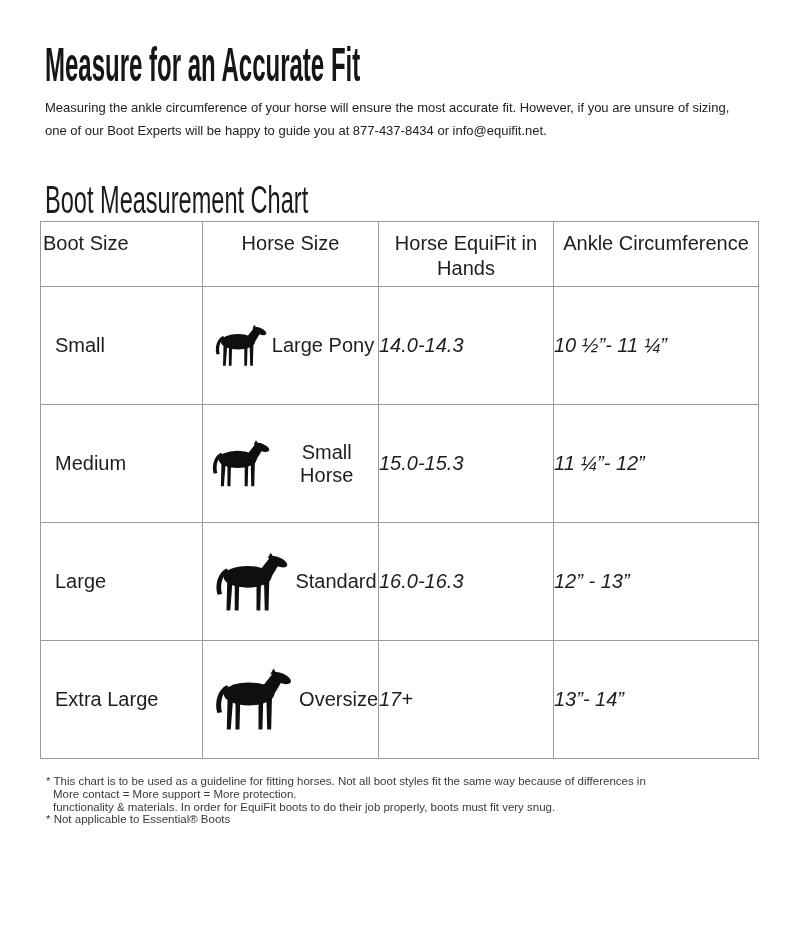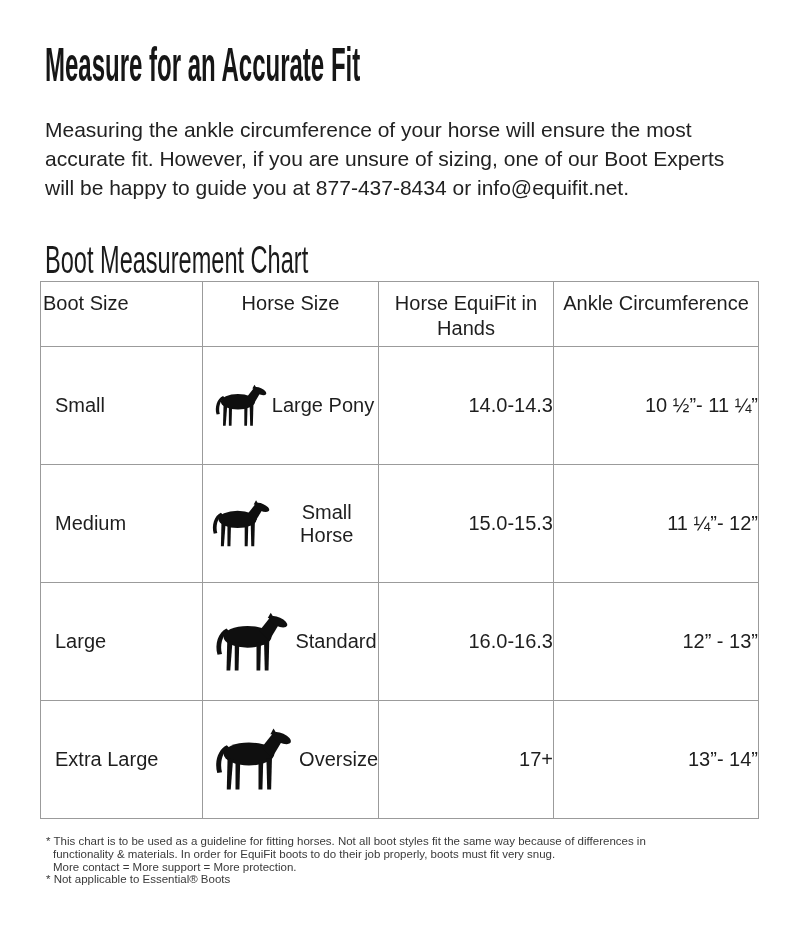--- a/index.html
+++ b/index.html
@@ -6,33 +6,33 @@
   html,body { background:#ffffff; }
   body {
     width:800px; height:941px;
     font-family:"Liberation Sans", sans-serif;
     color:#1e1e1e;
     overflow:hidden;
   }
   .page { width:800px; height:941px; padding:40px 40px 0 40px; }
 
   
-  .title-row { margin-left:5px; height:50px; margin-bottom:25px; }
+  .title-row { margin-left:5px; height:50px; margin-bottom:6px; }
   .condensed-bold {
     display:inline-block;
     font-size:48px; font-weight:700; line-height:50px;
     white-space:nowrap;
     transform:scaleX(0.50); transform-origin:left center;
     letter-spacing:0;
     color:#161616;
   }
 
   .intro {
     margin:0 0 0 5px;
-    font-size:21px; line-height:29px;
+    font-size:13px; line-height:23px;
     max-width:700px;
     color:#222222;
   }
 
   .section-row { margin:37px 0 0 5px; height:42px;text-decoration:underline; }
   .condensed-light {
     display:inline-block;
     font-size:38px; font-weight:400; line-height:42px;
     white-space:nowrap;
     transform:scaleX(0.62); transform-origin:left center;
@@ -58,21 +58,21 @@
     font-weight:400;
     height:65px;
     vertical-align:top;
     padding-top:9px;
     line-height:25px;
     color:#1e1e1e;
   }
   table.size-chart th.left { text-align:left; padding-left:2px; }
   table.size-chart td { height:118px; }
   td.boot-cell { text-align:left; padding-left:14px; }
-  td.num-cell  { text-align:right; }
+  td.num-cell  { text-align:left;font-style:italic; }
   td.horse-cell { text-align:center; vertical-align:middle; }
   .horse-stack { display:flex; flex-direction:row; align-items:center; justify-content:center; gap:1px; }
   .horse-label { font-size:20px; color:#1e1e1e; }
   .horse-svg { display:block; fill:#0f0f0f; }
 
   .footnotes {
     margin:16px 0 0 6px;
     font-size:11.5px; line-height:12.8px;
     color:#3a3a3a;
   }
@@ -176,18 +176,18 @@
           </div>
         </td>
         <td class="num-cell">17+</td>
         <td class="num-cell">13”- 14”</td>
       </tr>
     </tbody>
   </table>
 
   <div class="footnotes">
     <div>* This chart is to be used as a guideline for fitting horses. Not all boot styles fit the same way because of differences in</div>
+    <div class="indent">More contact = More support = More protection.</div>
     <div class="indent">functionality &amp; materials. In order for EquiFit boots to do their job properly, boots must fit very snug.</div>
-    <div class="indent">More contact = More support = More protection.</div>
     <div>* Not applicable to Essential® Boots</div>
   </div>
 
 </div>
 
 </body></html>

